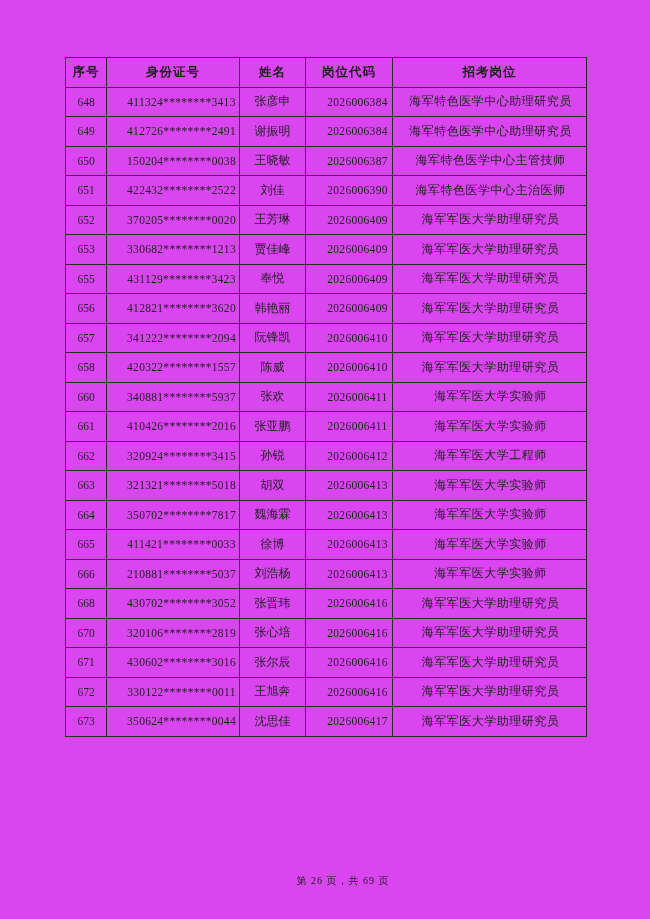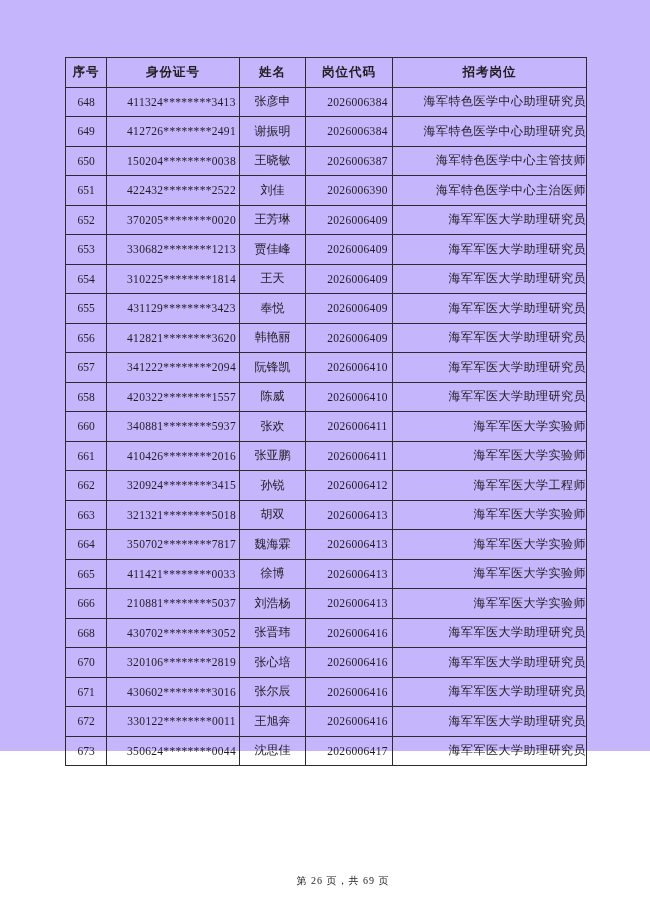--- a/index.html
+++ b/index.html
@@ -11,22 +11,22 @@
     width: 650px;
     height: 919px;
     font-family: "Liberation Serif", "DejaVu Serif", serif;
     color: #1f1f1f;
     position: relative;
     overflow: hidden;
   }
   .page {
     position: relative;
     width: 650px;
-    height: 751px;
-    background: #c4b5fd;
+    height: 919px;
+    background: #d946ef;
   }
   table.roster {
     position: absolute;
     left: 65px;
     top: 57px;
     width: 521px;
     border-collapse: collapse;
     table-layout: fixed;
     border: 1.5px solid #2b2b2b;
   }
@@ -40,21 +40,21 @@
     vertical-align: middle;
     white-space: nowrap;
     overflow: hidden;
   }
   table.roster th {
     font-weight: bold;
     font-size: 12.5px;
     letter-spacing: 1px;
   }
   table.roster td.col-4 {
-    text-align: right;
+    text-align: center;
     padding-left: 2px;
     letter-spacing: 0.5px;
   }
   table.roster td.col-0 {
     font-size: 11.5px;
   }
   table.roster td.col-1,
   table.roster td.col-3 {
     font-size: 11.5px;
     letter-spacing: 0.3px;
@@ -130,27 +130,20 @@
           <td class="col-4">海军军医大学助理研究员</td>
         </tr>
         <tr>
           <td class="col-0">653</td>
           <td class="col-1">330682********1213</td>
           <td class="col-2">贾佳峰</td>
           <td class="col-3">2026006409</td>
           <td class="col-4">海军军医大学助理研究员</td>
         </tr>
         <tr>
-          <td class="col-0">654</td>
-          <td class="col-1">310225********1814</td>
-          <td class="col-2">王天</td>
-          <td class="col-3">2026006409</td>
-          <td class="col-4">海军军医大学助理研究员</td>
-        </tr>
-        <tr>
           <td class="col-0">655</td>
           <td class="col-1">431129********3423</td>
           <td class="col-2">奉悦</td>
           <td class="col-3">2026006409</td>
           <td class="col-4">海军军医大学助理研究员</td>
         </tr>
         <tr>
           <td class="col-0">656</td>
           <td class="col-1">412821********3620</td>
           <td class="col-2">韩艳丽</td>

